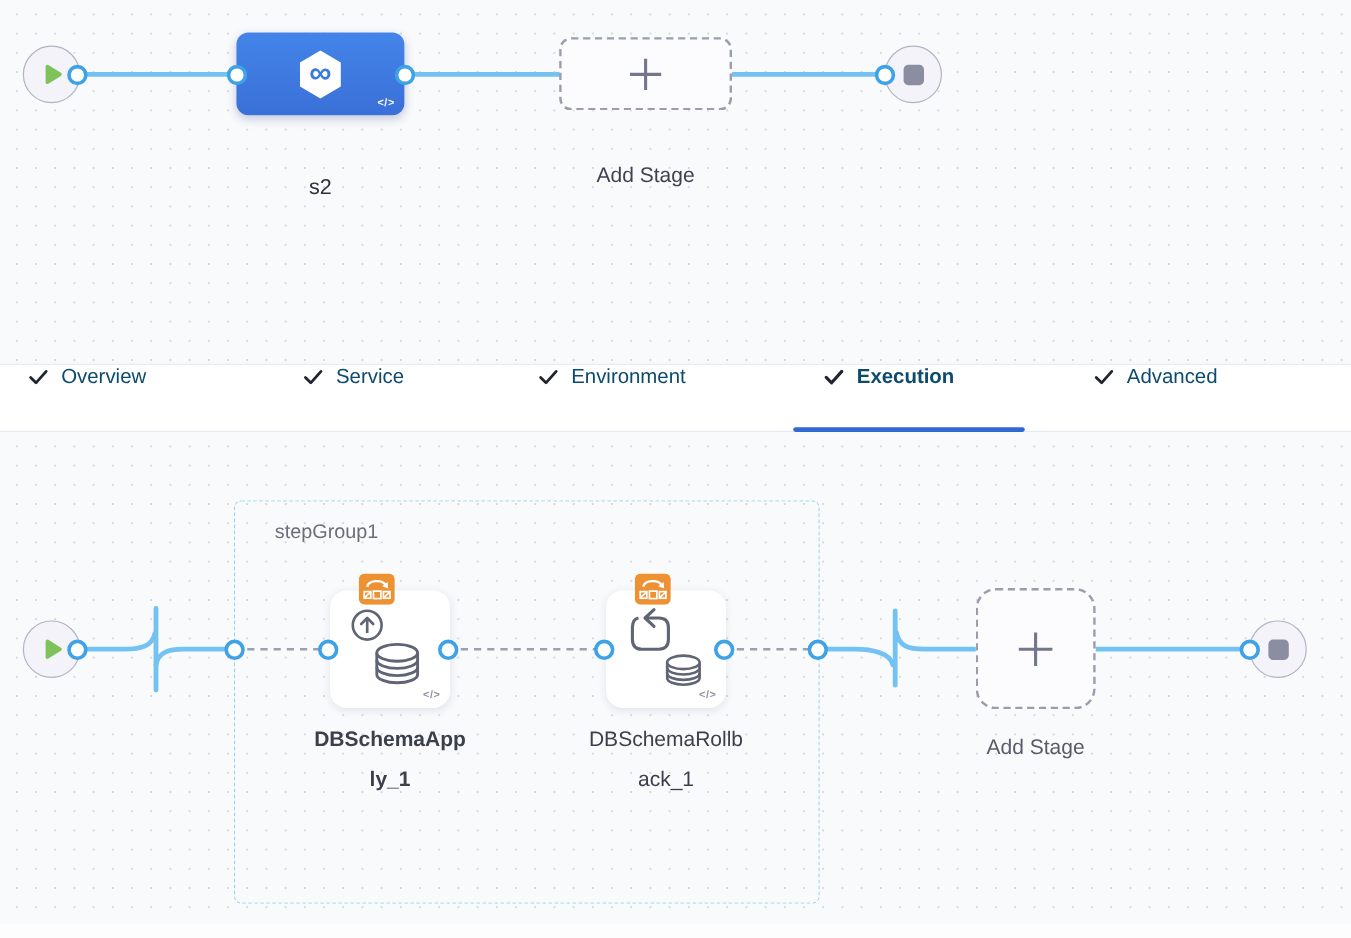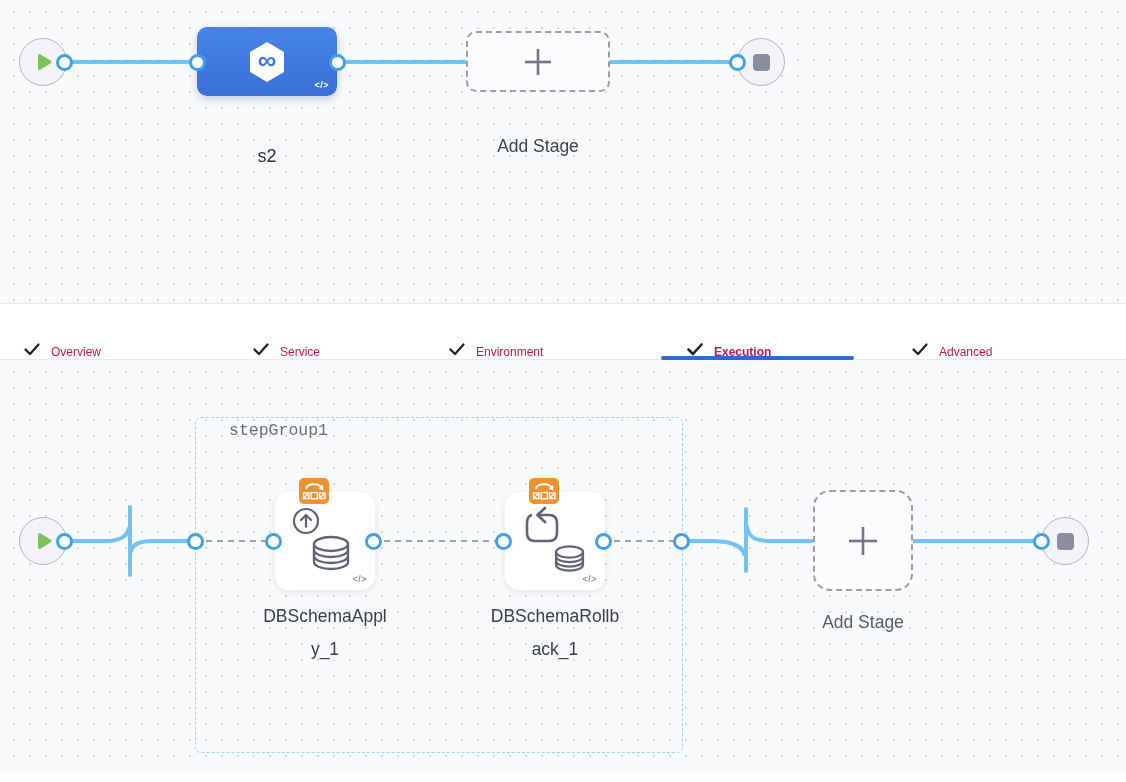--- a/index.html
+++ b/index.html
@@ -59,47 +59,47 @@
   }
   #add-stage { left:466px; top:31px; width:144px; height:61px; border-radius:10px; }
   #add-step  { left:813px; top:130px; width:100px; height:101px; border-radius:17px; border-width:2.5px; }
 
   .node-label {
     position:absolute; text-align:center; color:#3c404d; z-index:4;
     font-size:17.5px; line-height:33px;
   }
   #lbl-s2        { left:197px; top:140px; width:140px; font-size:18px; color:#2e323e; }
   #lbl-addstage  { left:466px; top:130px; width:144px; color:#3e4251; }
-  #lbl-apply     { left:261px; top:240px; width:128px; word-break:break-all; }
+  #lbl-apply     { left:261px; top:240px; width:128px; word-break:break-all;font-weight:bold; }
   #lbl-rollback  { left:488px; top:240px; width:134px; word-break:break-all; }
   #lbl-addstep   { left:813px; top:246px; width:100px; color:#585c68; }
 
   
   #tab-bar {
     position:absolute; left:0; top:303px; width:1126px; height:57px;
     background:#ffffff; border-top:1px solid #e7e9f1; border-bottom:1px solid #e7e9f1;
     z-index:6;
   }
   .tab {
     position:absolute; top:0; height:100%;
-    display:flex; align-items:flex-end; gap:9px; cursor:pointer;
-    font-size:12px; color:#be185d;
+    display:flex; align-items:flex-start; gap:9px; cursor:pointer;
+    font-size:17px; color:#0c4a6e;
   }
   .tab.active { font-weight:700; }
   #tab-underline {
     position:absolute; left:661px; bottom:-1px; width:193px; height:4px;
     background:#3168d4; border-radius:2px; z-index:7;
   }
 
   
   #step-group {
     position:absolute; left:195px; top:57px; width:488px; height:336px;
     border:1.5px dashed #9cd3ec; border-radius:6px; z-index:1;
   }
-  #sg-header { position:absolute; left:212px; top:61px; display:flex; align-items:flex-start; gap:17px; z-index:4;font-family:Liberation Mono, monospace; }
+  #sg-header { position:absolute; left:212px; top:74px; display:flex; align-items:flex-start; gap:17px; z-index:4; }
   .minus-bar { width:16px; height:3.5px; border-radius:2px; background:#3168d4; }
   #sg-label { font-size:16.5px; color:#6b6e79; }
 
   
   .card {
     position:absolute; width:100px; height:98px; border-radius:14px;
     background:#ffffff; box-shadow:0 2px 7px rgba(40,41,61,.10); z-index:3;
   }
   #card-apply    { left:275px; top:132px; }
   #card-rollback { left:505px; top:132px; }

